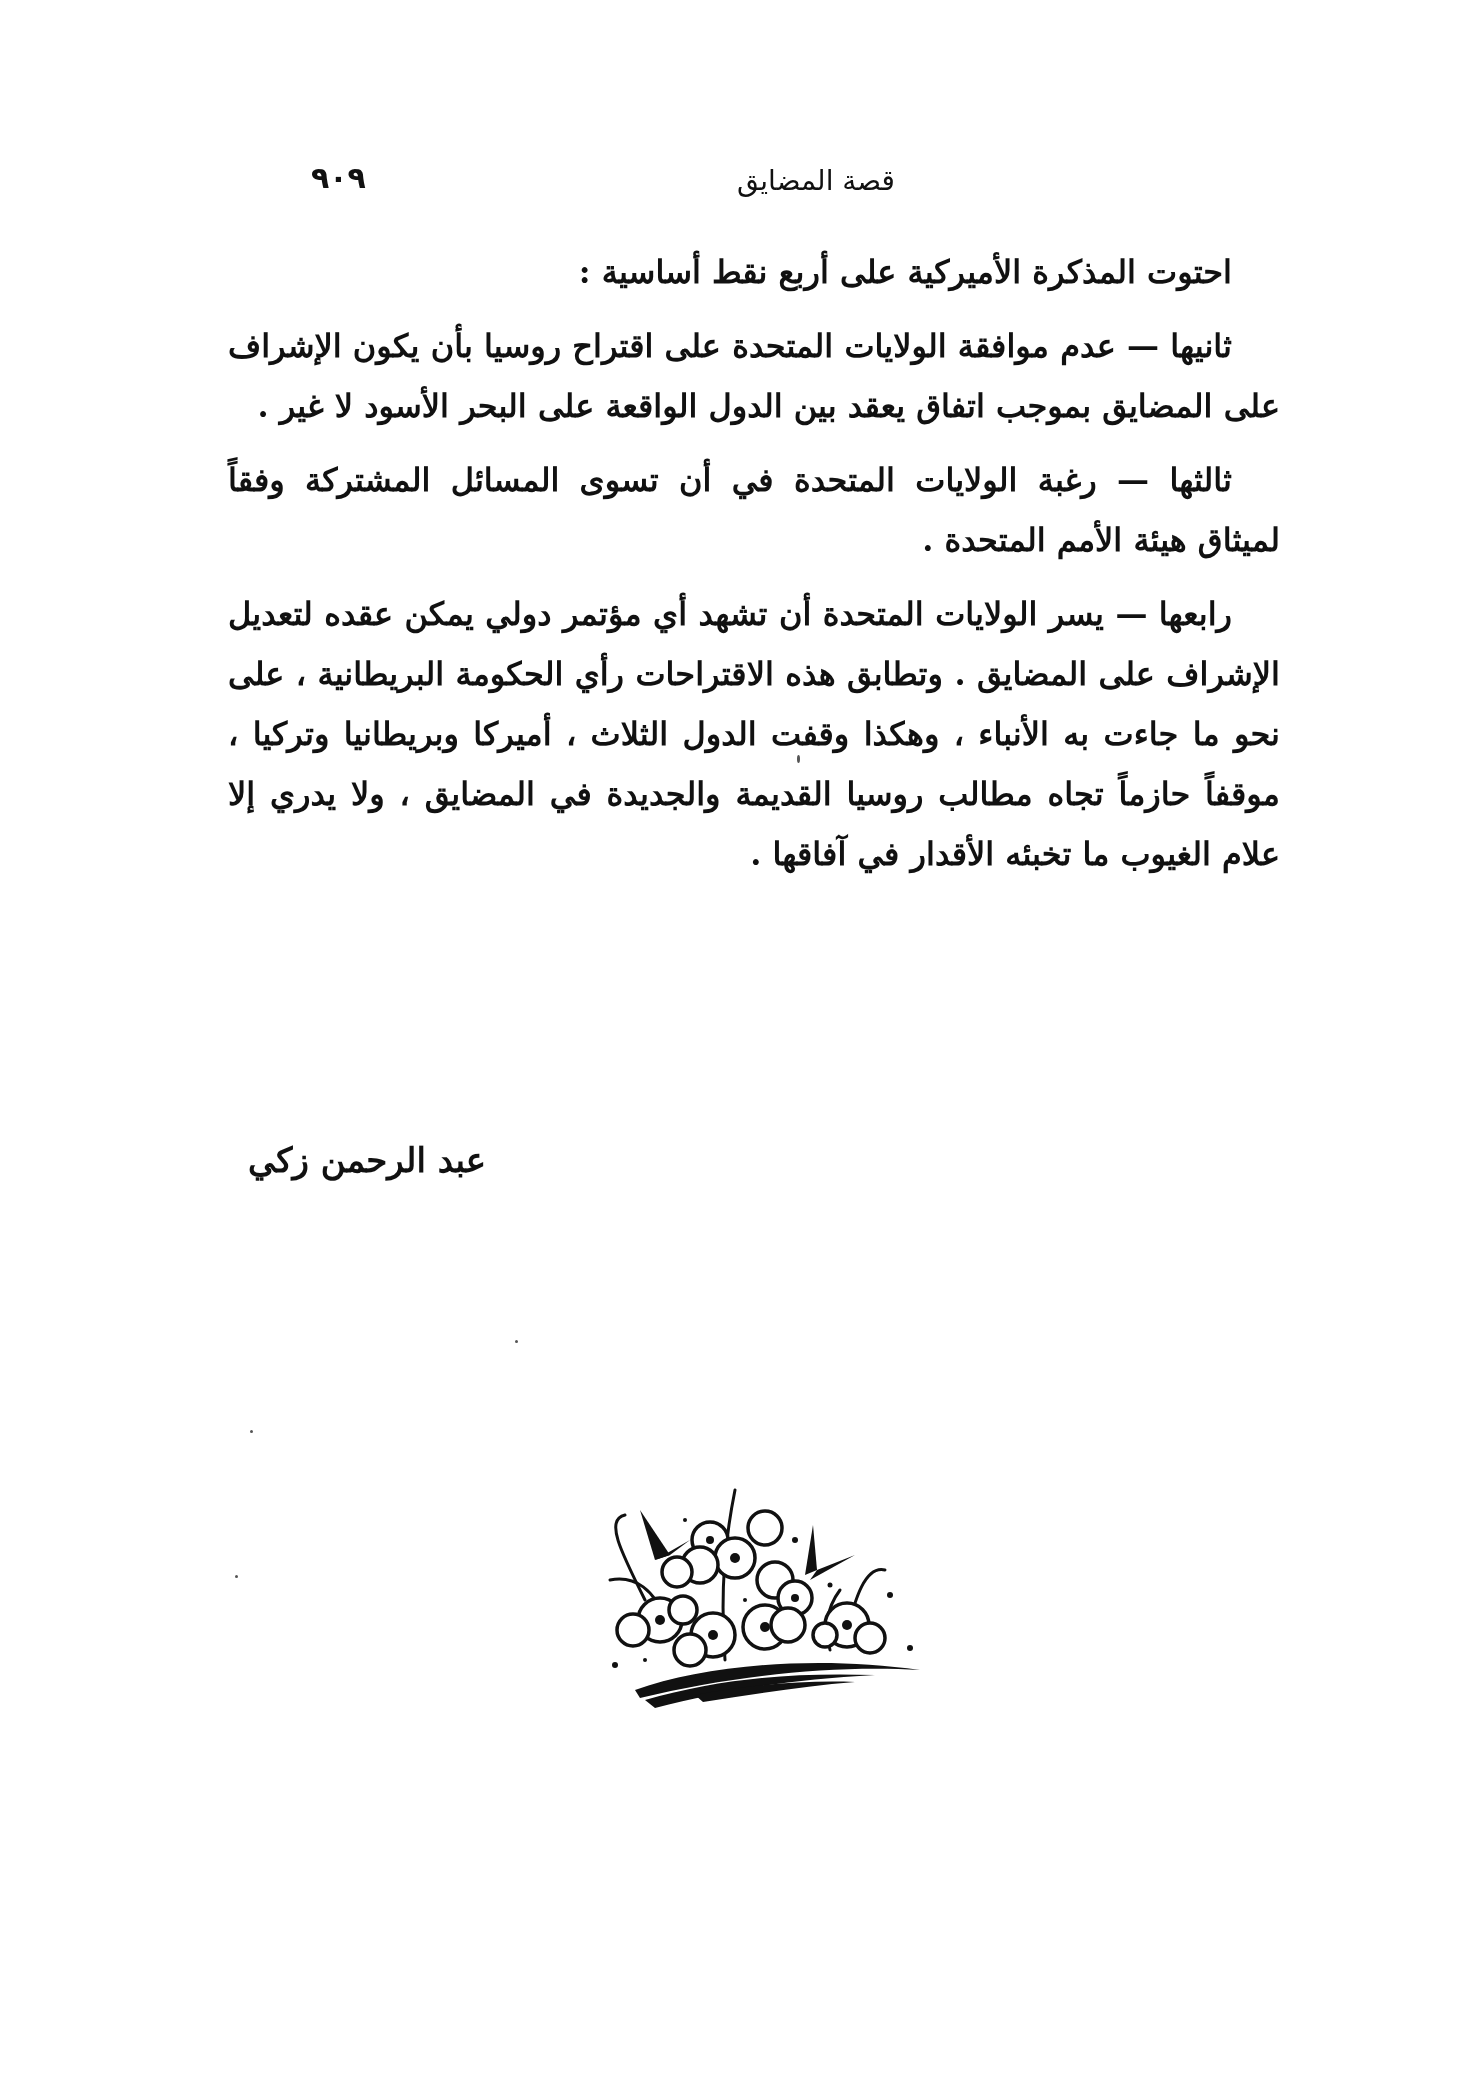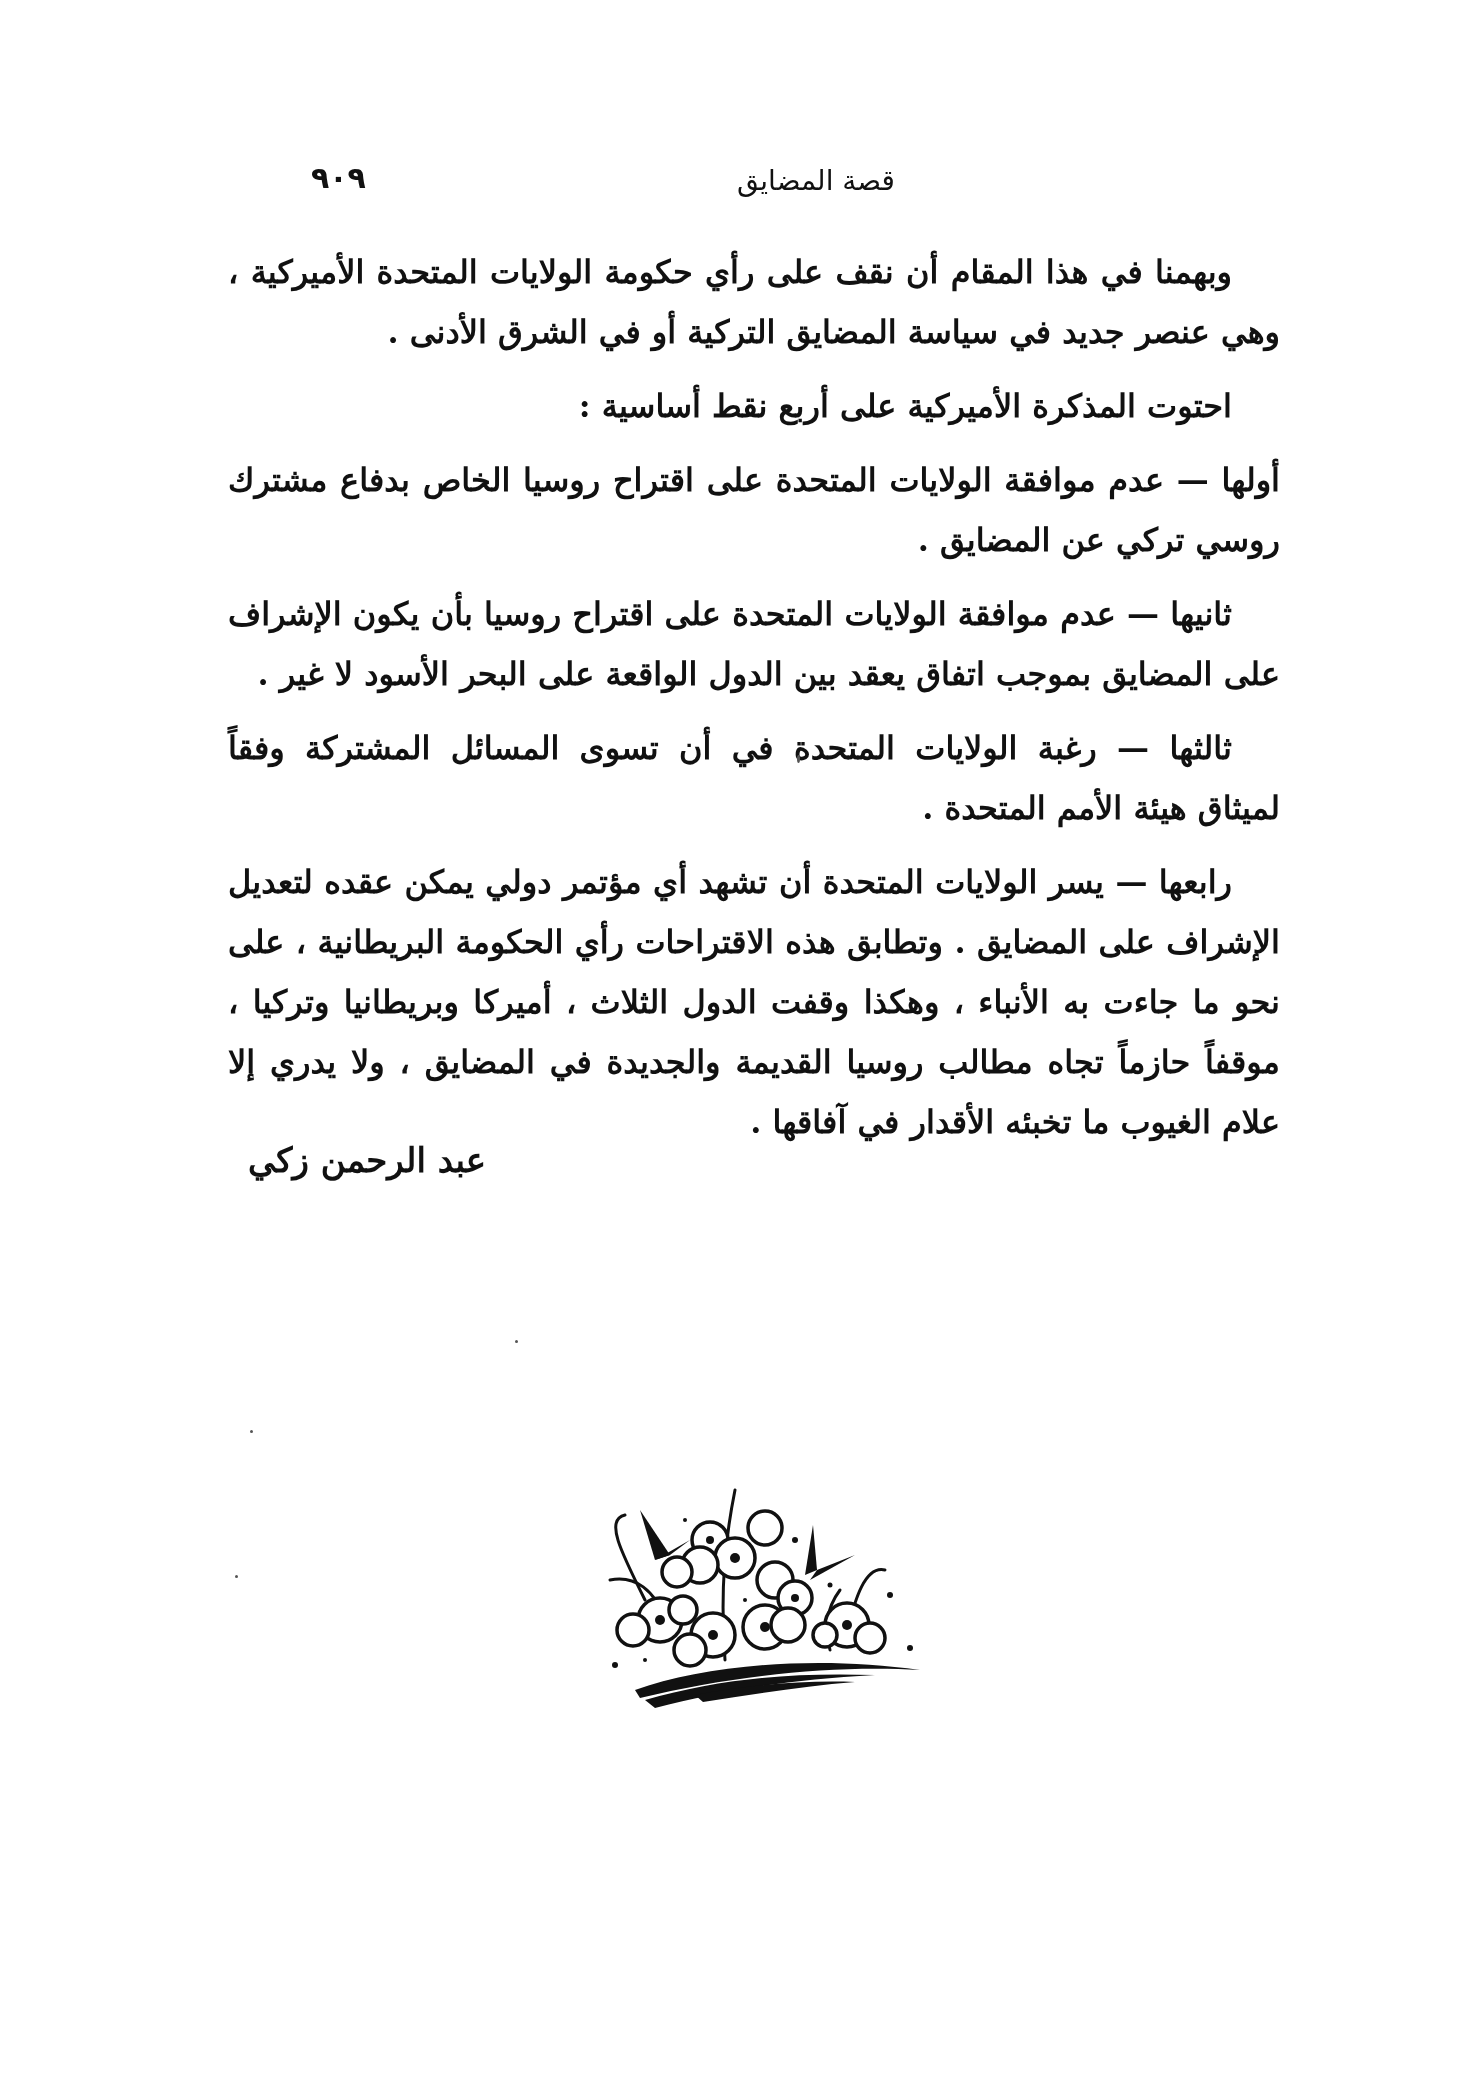--- a/index.html
+++ b/index.html
@@ -83,23 +83,21 @@
   </style>
 </head>
 <body>
 
 <div class="page-header">
   <span class="page-number">٩٠٩</span>
   <div class="running-title">قصة المضايق</div>
 </div>
 
 <div class="body-text">
-  <p class="indent">وبهمنا في هذا المقام أن نقف على رأي حكومة الولايات المتحدة الأميركية ، وهي عنصر جديد في سياسة المضايق التركية أو في الشرق الأدنى .</p>
   <p class="indent">احتوت المذكرة الأميركية على أربع نقط أساسية :</p>
-  <p>أولها — عدم موافقة الولايات المتحدة على اقتراح روسيا الخاص بدفاع مشترك روسي تركي عن المضايق .</p>
   <p class="indent">ثانيها — عدم موافقة الولايات المتحدة على اقتراح روسيا بأن يكون الإشراف على المضايق بموجب اتفاق يعقد بين الدول الواقعة على البحر الأسود لا غير .</p>
   <p class="indent">ثالثها — رغبة الولايات المتحدة في أن تسوى المسائل المشتركة وفقاً لميثاق هيئة الأمم المتحدة .</p>
   <p class="indent">رابعها — يسر الولايات المتحدة أن تشهد أي مؤتمر دولي يمكن عقده لتعديل الإشراف على المضايق . وتطابق هذه الاقتراحات رأي الحكومة البريطانية ، على نحو ما جاءت به الأنباء ، وهكذا وقفت الدول الثلاث ، أميركا وبريطانيا وتركيا ، موقفاً حازماً تجاه مطالب روسيا القديمة والجديدة في المضايق ، ولا يدري إلا علام الغيوب ما تخبئه الأقدار في آفاقها .</p>
 </div>
 
 <div class="signature">عبد الرحمن زكي</div>
 
 <div class="ornament">
   <svg width="345" height="260" viewBox="0 0 345 260" xmlns="http://www.w3.org/2000/svg">
     <g fill="none" stroke="#111" stroke-width="3" stroke-linecap="round">

